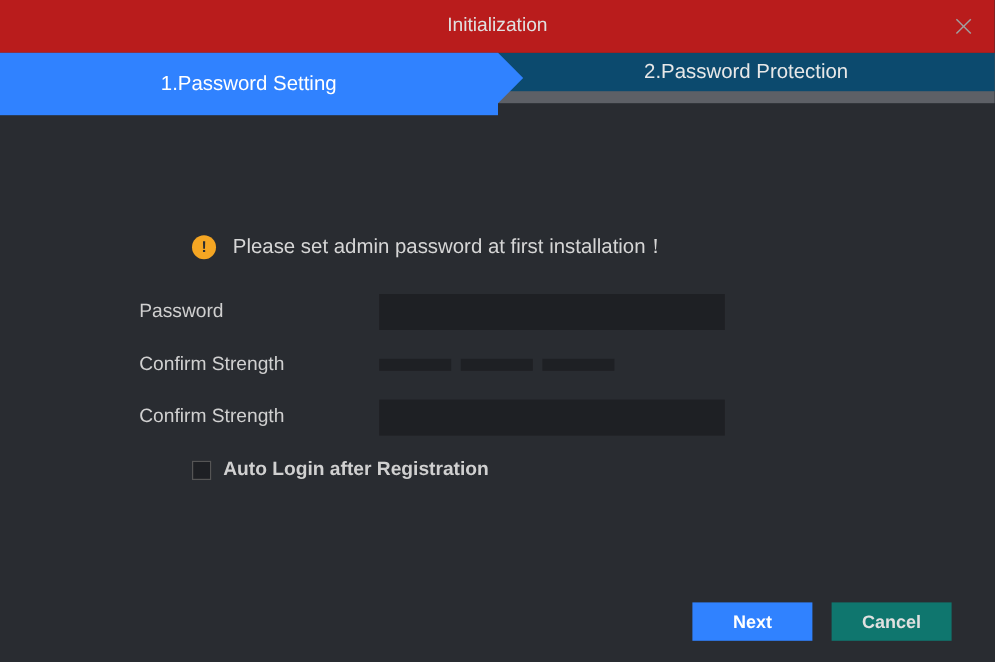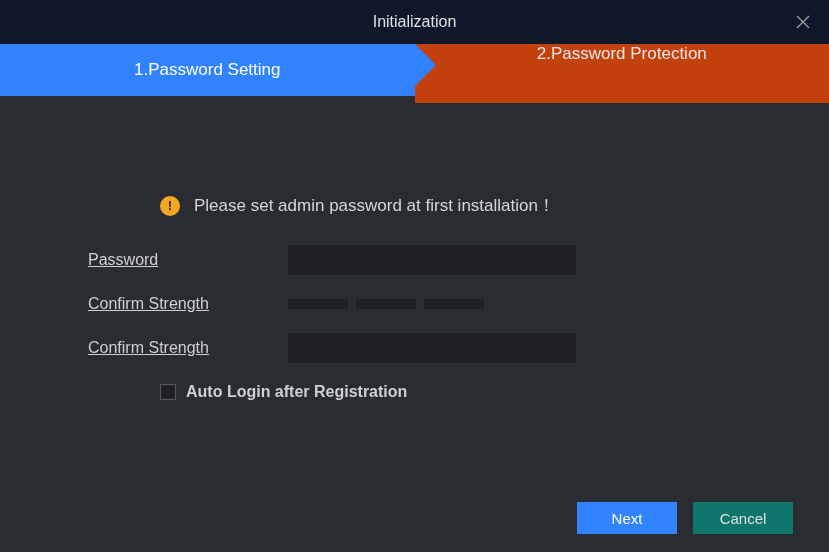--- a/index.html
+++ b/index.html
@@ -15,21 +15,21 @@
       color: #d0d0d0;
       overflow: hidden;
       position: relative;
     }
     .titlebar {
       height: 44px;
       display: flex;
       align-items: center;
       justify-content: center;
       position: relative;
-      background: #0f172a;
+      background: #b91c1c;
     }
     .titlebar-title {
       color: #e0e0e0;
       font-size: 16px;
     }
     .close-icon {
       position: absolute;
       right: 18px;
       top: 14px;
       width: 16px;
@@ -65,23 +65,24 @@
       right: -21px;
       top: 0;
       width: 0;
       height: 0;
       border-top: 21px solid transparent;
       border-bottom: 21px solid transparent;
       border-left: 21px solid #3082ff;
     }
     .step-2 {
       width: 50%;
-      height: 59px;
-      background: #c2410c;
-      display: flex;
+      height: 32px;
+      background: #0c4a6e;
+      display: flex;
+      align-items: center;
       justify-content: center;
       color: #e8e8e8;
       font-size: 17px;
     }
     .content {
       padding: 108px 0 0 0;
     }
     .hint-row {
       display: flex;
       align-items: center;
@@ -105,23 +106,22 @@
       font-size: 13px;
       line-height: 1;
     }
     .hint-text {
       color: #d6d6d6;
       font-size: 17px;
     }
     .form-row {
       display: flex;
       align-items: center;
-      margin-left: 88px;
+      margin-left: 116px;
       margin-bottom: 20px;
-      text-decoration: underline;
     }
     .form-label {
       width: 200px;
       color: #d0d0d0;
       font-size: 16px;
     }
     .text-input {
       width: 288px;
       height: 30px;
       background: #1e2024;
@@ -168,20 +168,21 @@
     }
     .btn {
       width: 100px;
       height: 32px;
       border: none;
       font-size: 15px;
       cursor: pointer;
       display: flex;
       align-items: center;
       justify-content: center;
+      font-weight: bold;
     }
     .btn-primary {
       background: #3082ff;
       color: #fff;
     }
     .btn-secondary {
       background: #0f766e;
       color: #e0e0e0;
     }
   </style>

